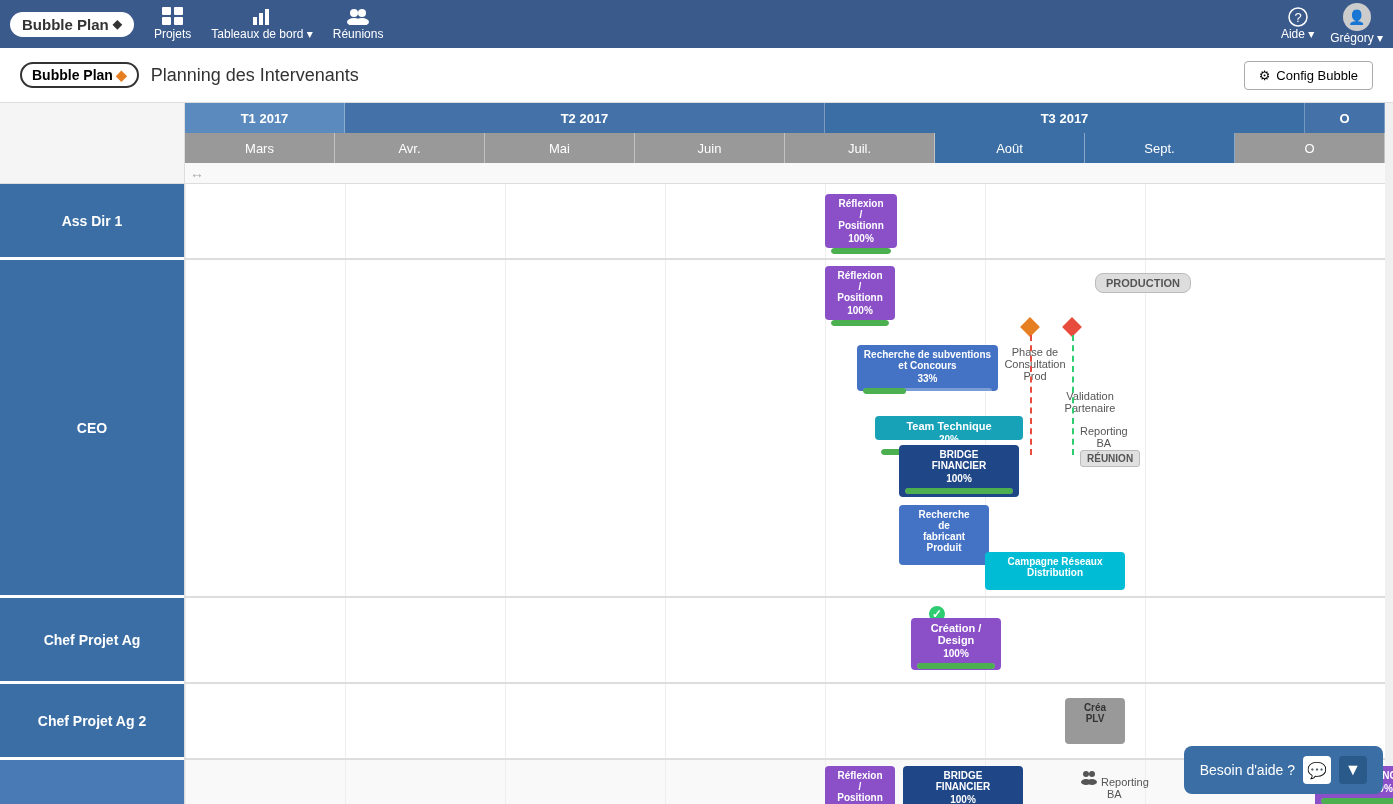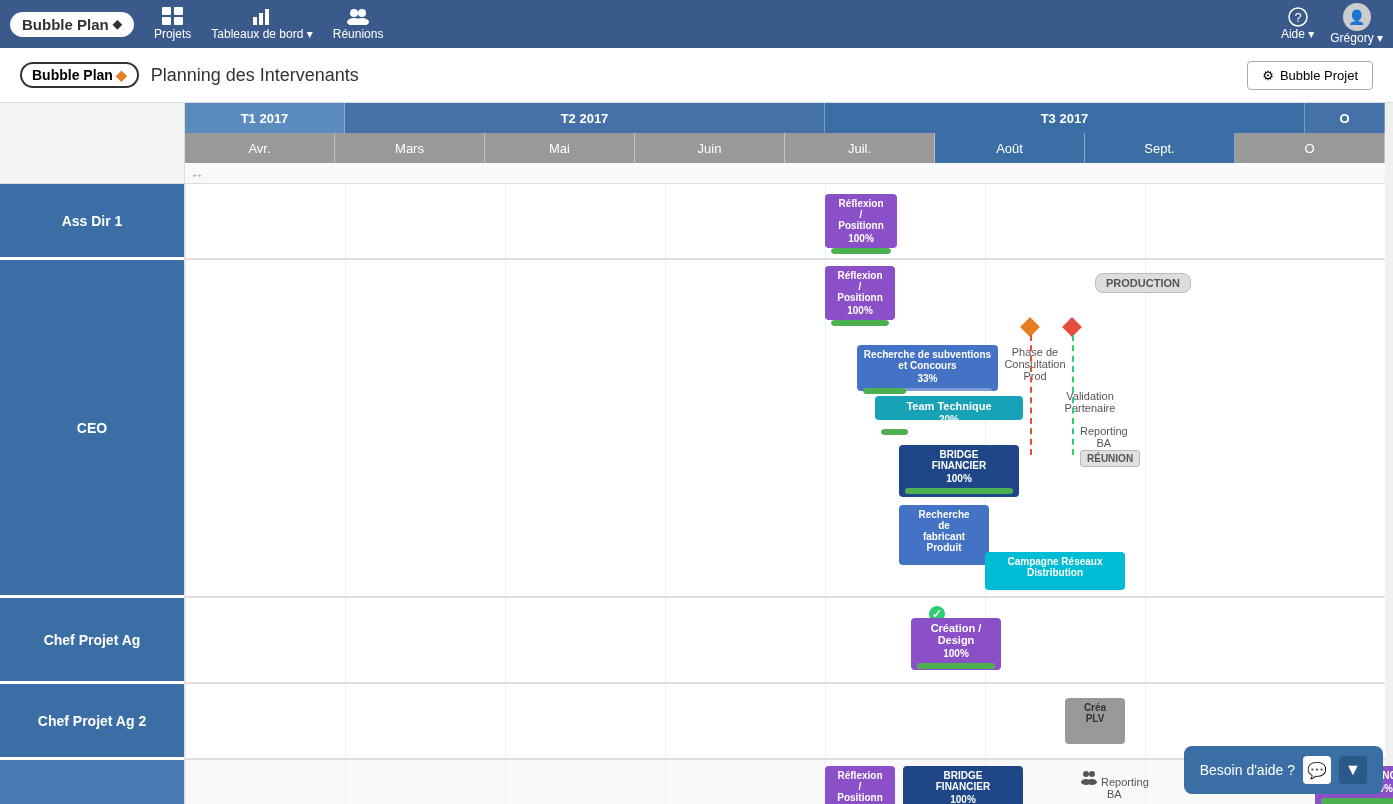--- a/index.html
+++ b/index.html
@@ -387,21 +387,21 @@
 <header class="page-header">
   <div class="page-title-area">
     <div class="page-logo">
       <span>Bubble Plan</span>
       <span style="color:#e67e22">◆</span>
     </div>
     <h1 class="page-title">Planning des Intervenants</h1>
   </div>
   <button class="config-btn">
     <span>⚙</span>
-    <span>Bubble Projet</span>
+    <span>Config Bubble</span>
   </button>
 </header>
 
 <div class="timeline-wrapper">
 
   <div class="row-labels">
     <div class="row-label-header"></div>
     <div class="row-label row-label-1">
       <span>Ass Dir 1</span>
     </div>
@@ -432,24 +432,24 @@
         <div class="quarter-cell" style="width:480px; background:#3a6ea5;">
           <span>T3 2017</span>
         </div>
         <div class="quarter-cell" style="width:80px; background:#4472a8;">
           <span>O</span>
         </div>
       </div>
 
       <div class="month-row">
         <div class="month-cell w160" style="background:#999">
+            <span>Mars</span>
+          </div>
+        <div class="month-cell w160" style="background:#999">
             <span>Avr.</span>
-          </div>
-        <div class="month-cell w160" style="background:#999">
-            <span>Mars</span>
           </div>
         <div class="month-cell w160" style="background:#999">
             <span>Mai</span>
           </div>
         <div class="month-cell w160" style="background:#999">
             <span>Juin</span>
           </div>
         <div class="month-cell w160" style="background:#999">
             <span>Juil.</span>
           </div>
@@ -522,21 +522,21 @@
         <div class="dashed-line-green" style="left:887px; top:75px; height:120px;"></div>
 
         <div class="bubble bubble-blue" style="left:672px; top:85px; width:141px; height:46px;">
           <div style="font-size:10px;">Recherche de subventions et Concours</div>
           <div class="pct-label">33%</div>
           <div class="progress-bar">
               <div class="progress-fill" style="width:33%"></div>
             </div>
         </div>
 
-        <div class="bubble bubble-teal" style="left:690px; top:136px; width:148px; height:24px;">
+        <div class="bubble bubble-teal" style="left:690px; top:156px; width:148px; height:24px;">
           <div>Team Technique</div>
           <div class="pct-label">20%</div>
           <div class="progress-bar">
               <div class="progress-fill" style="width:20%"></div>
             </div>
         </div>
 
         <div class="bubble bubble-navy" style="left:714px; top:185px; width:120px; height:52px;">
           <div style="font-size:10px;">BRIDGE<br>FINANCIER</div>
           <div class="pct-label">100%</div>

